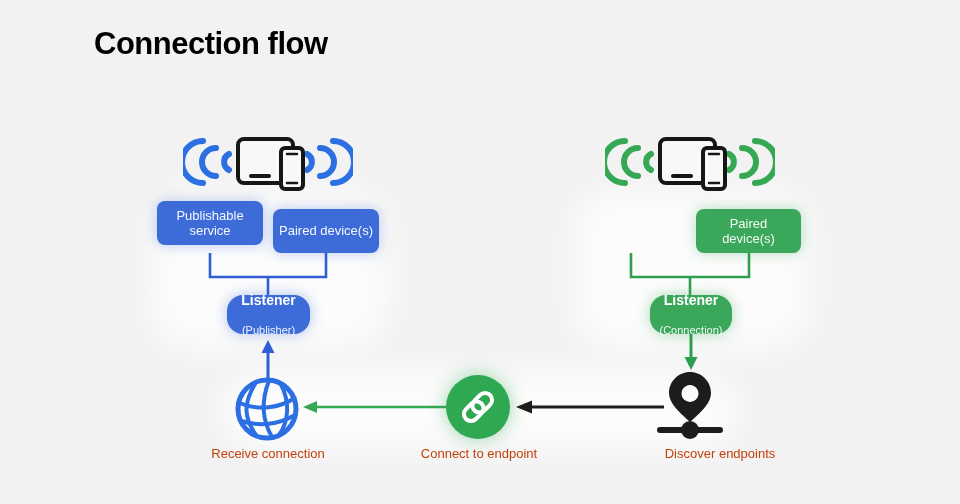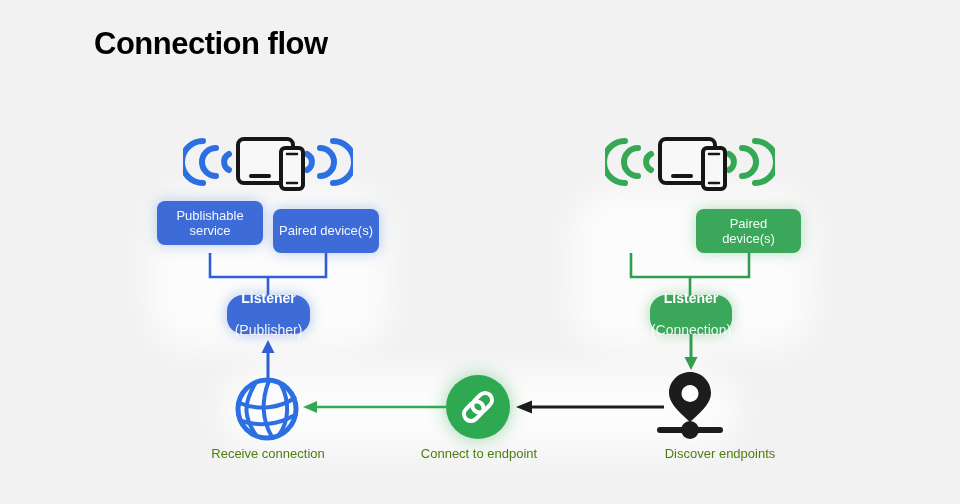--- a/index.html
+++ b/index.html
@@ -25,25 +25,25 @@
   .flow-box.blue{background:#3d6bd8;box-shadow:0 0 14px rgba(61,107,216,.35);}
   .flow-box.green{background:#3aa75a;box-shadow:0 0 14px rgba(52,168,83,.35);color:#f2fbf4;}
 
   .node-box{
     position:absolute;display:flex;flex-direction:column;align-items:center;justify-content:center;
     border-radius:16px;color:#fff;text-align:center;box-sizing:border-box;
   }
   .node-box.blue{background:#3d6bd8;box-shadow:0 0 14px rgba(61,107,216,.4);}
   .node-box.green{background:#3aa75a;box-shadow:0 0 14px rgba(52,168,83,.4);}
   .node-title{font-size:14px;font-weight:600;line-height:1.05;}
-  .node-sub{font-size:14px;opacity:.92;margin-top:16px;}
+  .node-sub{font-size:11px;opacity:.92;margin-top:16px;}
 
   .step-label{
     position:absolute;top:446px;transform:translateX(-50%);
-    font-size:13px;color:#4d7c0f;font-weight:500;white-space:nowrap;
+    font-size:13px;color:#c2410c;font-weight:500;white-space:nowrap;
   }
   .abs{position:absolute;}
   .link-circle{
     position:absolute;left:446px;top:375px;width:64px;height:64px;border-radius:50%;
     background:#2fa852;display:flex;align-items:center;justify-content:center;
     box-shadow:0 0 18px rgba(47,168,82,.45);
   }
 </style>
 </head>
 <body>

